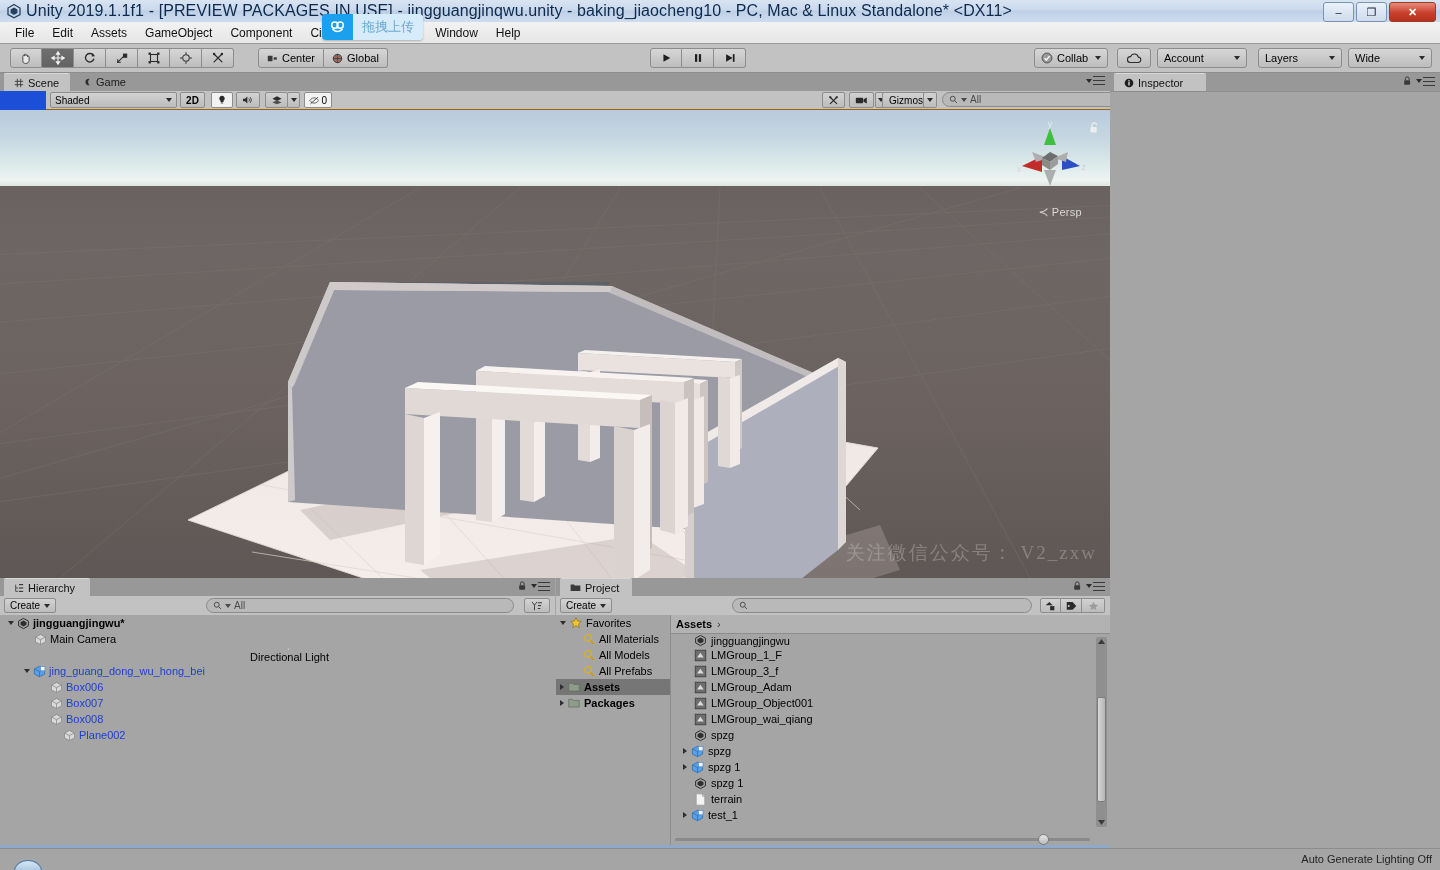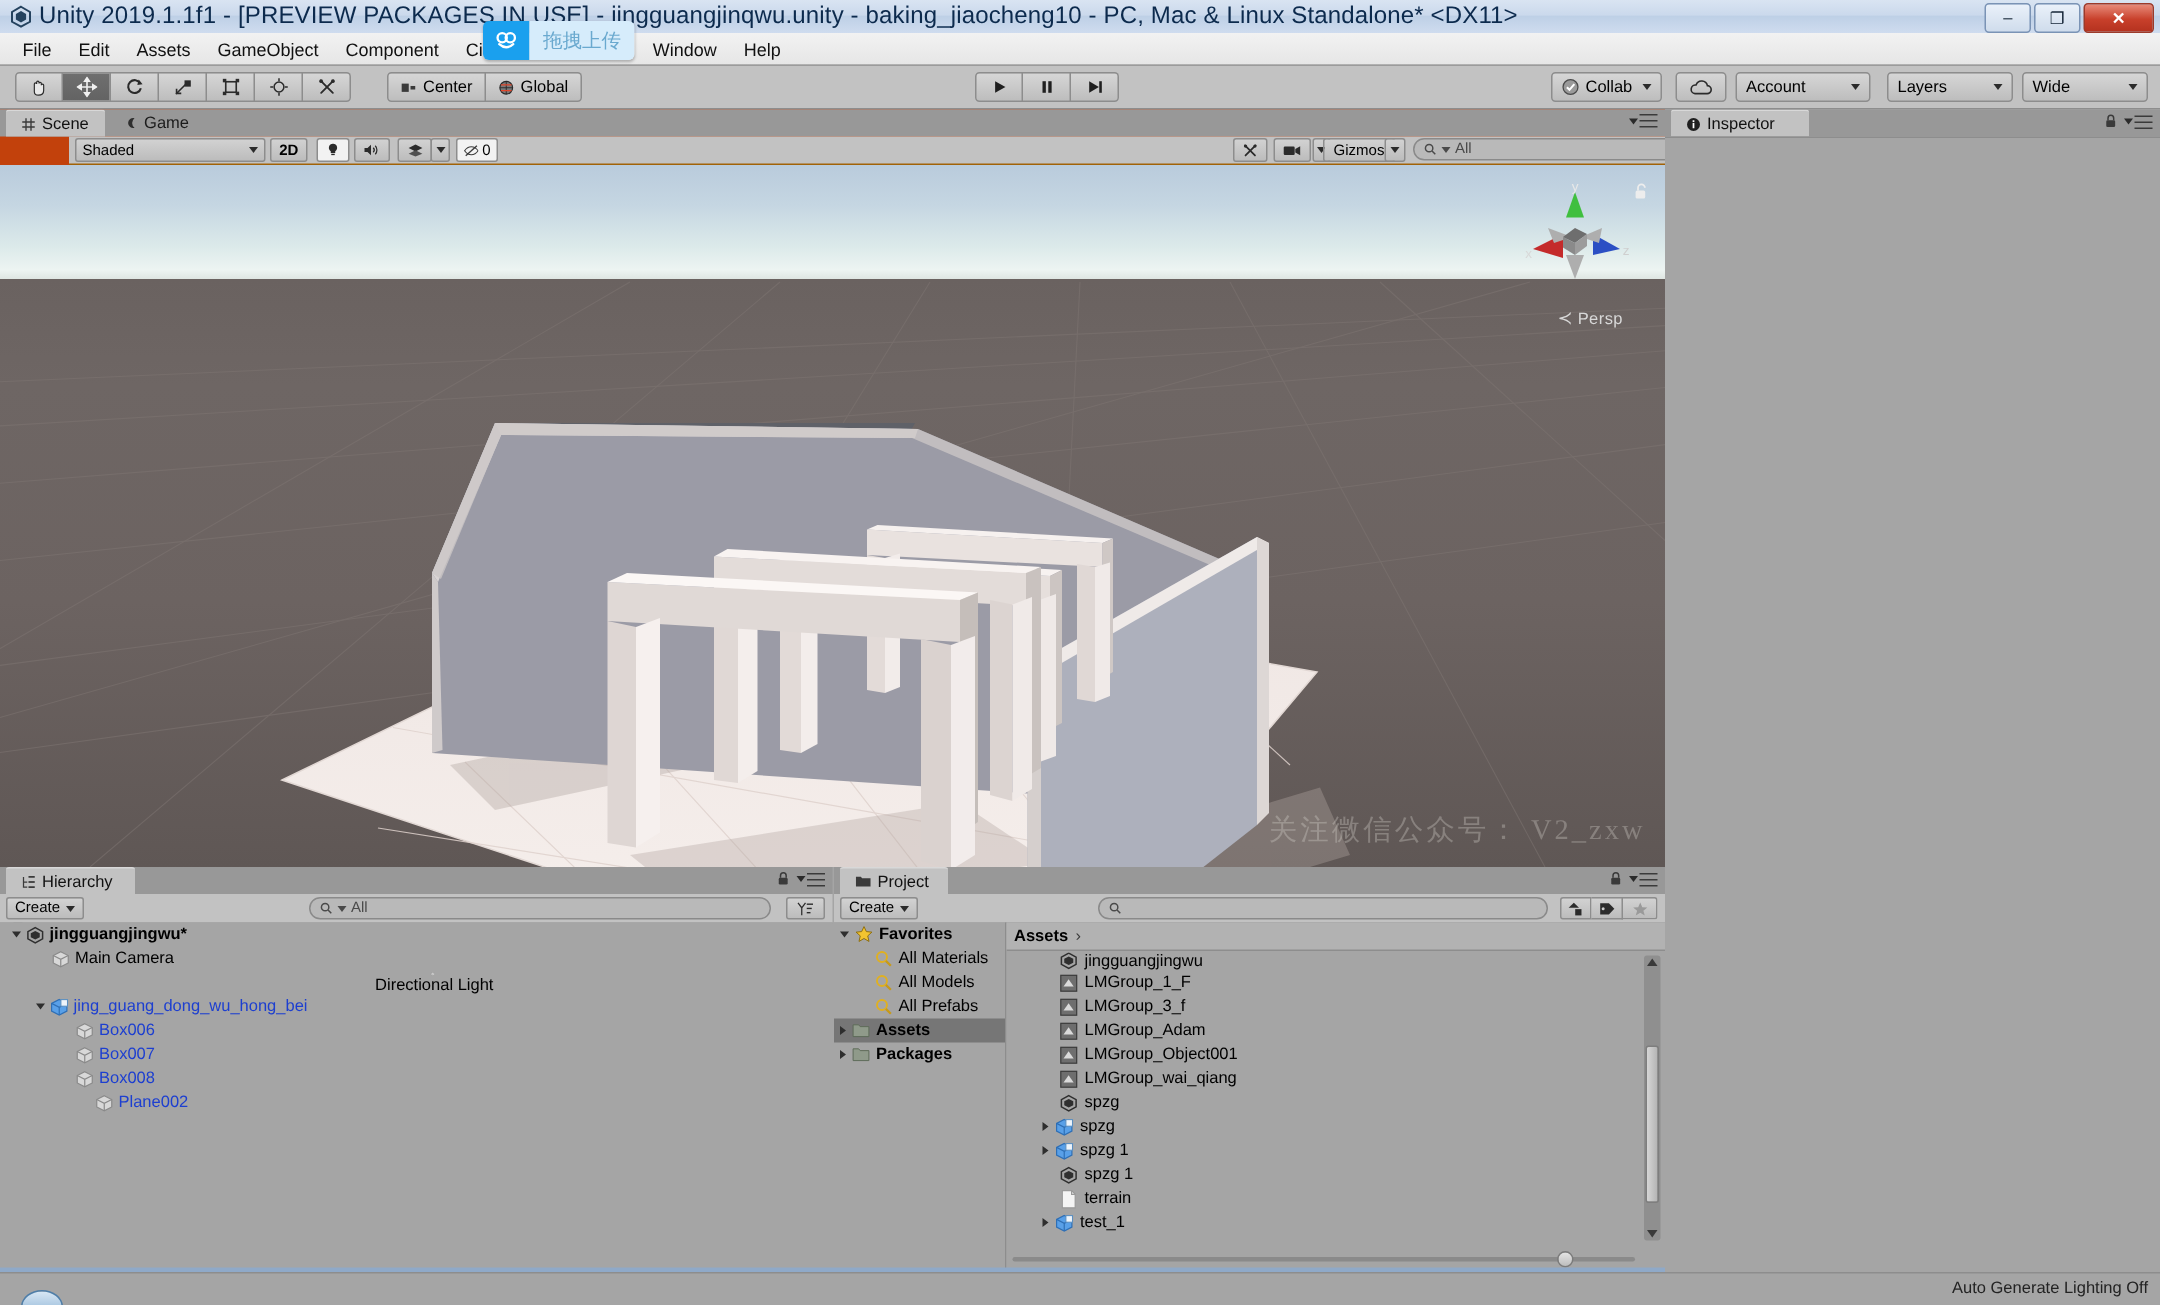--- a/index.html
+++ b/index.html
@@ -49,21 +49,21 @@
   .playbtn{width:32px;height:20px;border:1px solid #8d8d8d;border-left-width:0;
     background:linear-gradient(to bottom,#d6d6d6,#bdbdbd);display:flex;align-items:center;justify-content:center;box-sizing:border-box;}
   .playbtn:first-child{border-left-width:1px;border-radius:3px 0 0 3px;}
   .playbtn:last-child{border-radius:0 3px 3px 0;}
   .rbtn{position:absolute;top:4px;height:20px;border:1px solid #8d8d8d;border-radius:3px;
     background:linear-gradient(to bottom,#d6d6d6,#bdbdbd);display:flex;align-items:center;
     font-size:11px;box-sizing:border-box;padding:0 6px;gap:4px;}
   .caret{width:0;height:0;border-left:3px solid transparent;border-right:3px solid transparent;border-top:4px solid #2b2b2b;}
 
   
-  .scenepanel{position:absolute;left:0;top:73px;width:1110px;height:486px;background:#c2410c;}
+  .scenepanel{position:absolute;left:0;top:73px;width:1110px;height:486px;background:#1d4ed8;}
   .tabrow{position:absolute;left:0;top:0;width:1110px;height:18px;background:#989898;}
   .tab{position:absolute;top:0;height:18px;display:flex;align-items:center;gap:4px;padding:0 10px;
     font-size:11px;box-sizing:border-box;}
   .tab.active{background:#c2c2c2;border-top:1px solid #d8d8d8;border-radius:2px 2px 0 0;color:#111;}
   .tab.idle{color:#1c1c1c;}
   .panelmenu{position:absolute;right:5px;top:3px;display:flex;align-items:center;gap:1px;}
   .hamburger{width:12px;height:9px;display:flex;flex-direction:column;justify-content:space-between;}
   .hamburger i{display:block;height:1px;background:#3a3a3a;}
   .scenebar{position:absolute;left:0;top:18px;width:1110px;height:18px;background:#c2c2c2;border-bottom:4px solid #a16207;margin-left:46px;}
   .sbctl{position:absolute;top:1px;height:16px;border:1px solid #8d8d8d;background:linear-gradient(to bottom,#d2d2d2,#bcbcbc);
@@ -101,21 +101,21 @@
   .leftgutter{position:absolute;left:9px;top:37px;width:6px;height:233px;background:#979797;}
 
   
   .project{position:absolute;left:556px;top:578px;width:554px;height:270px;background:#a5a5a5;}
   .prow{position:absolute;left:0;top:0;width:554px;height:18px;background:#989898;}
   .pcreate{position:absolute;left:0;top:18px;width:554px;height:19px;background:#c2c2c2;border-bottom:1px solid #8d8d8d;}
   .psplit-left{position:absolute;left:0;top:37px;width:114px;height:233px;background:#a5a5a5;border-right:1px solid #8d8d8d;}
   .psplit-right{position:absolute;left:115px;top:37px;width:439px;height:233px;background:#a5a5a5;}
   .crumb{position:absolute;left:0;top:0;width:439px;height:19px;background:#b2b2b2;border-bottom:1px solid #8d8d8d;
     display:flex;align-items:center;padding-left:5px;box-sizing:border-box;gap:5px;font-size:11px;font-weight:bold;}
-  .plist{position:absolute;left:16px;top:20px;width:425px;height:195px;overflow:hidden;}
+  .plist{position:absolute;left:4px;top:20px;width:425px;height:195px;overflow:hidden;}
   .pitem{height:16px;display:flex;align-items:center;gap:4px;font-size:11px;padding-left:8px;white-space:nowrap;}
   .vscroll{position:absolute;right:3px;top:22px;width:11px;height:190px;background:#8f8f8f;border-radius:2px;}
   .vthumb{position:absolute;left:1px;width:9px;background:linear-gradient(to right,#d6d6d6,#b4b4b4);border-radius:2px;border:1px solid #7e7e7e;box-sizing:border-box;}
   .hscroll{position:absolute;left:0;bottom:3px;width:425px;height:12px;}
   .htrack{position:absolute;left:4px;top:5px;width:415px;height:3px;background:#8a8a8a;border-radius:2px;}
   .hknob{position:absolute;top:1px;width:11px;height:11px;border-radius:50%;background:linear-gradient(to bottom,#e4e4e4,#bdbdbd);border:1px solid #7b7b7b;box-sizing:border-box;}
   .favitem{height:16px;display:flex;align-items:center;gap:4px;font-size:11px;white-space:nowrap;}
 
   
   .statusbar{position:absolute;left:0;top:848px;width:1440px;height:22px;background:#a5a5a5;border-top:1px solid #8d8d8d;}
@@ -737,21 +737,21 @@
       </div>
     </div>
 
     <div class="psplit-left">
       <div id="project-tree">
           <div class="favitem" style="padding-left: 4px;">
             <div class="tri down"></div>
             <svg width="12" height="12" viewBox="0 0 13 13">
               <polygon points="6.5,0.8 8.2,4.4 12.2,4.8 9.2,7.5 10.1,11.5 6.5,9.4 2.9,11.5 3.8,7.5 0.8,4.8 4.8,4.4" fill="#f2c430" stroke="#8c6d10" stroke-width="0.7"></polygon>
             </svg>
-            <span style="font-weight: bold;">Favorites</span>
+            <span style="font-weight: normal;">Favorites</span>
           </div>
           <div class="favitem" style="padding-left: 16px;">
             <div style="width: 7px; height: 7px;"></div>
             <svg width="12" height="12" viewBox="0 0 13 13">
               <circle cx="5.4" cy="5.4" r="3.6" fill="none" stroke="#e0b020" stroke-width="1.4"></circle>
               <path d="M8.2 8.2 L11.8 11.8" stroke="#c89a18" stroke-width="1.6"></path>
             </svg>
             <span>All Materials</span>
           </div>
           <div class="favitem" style="padding-left: 16px;">

